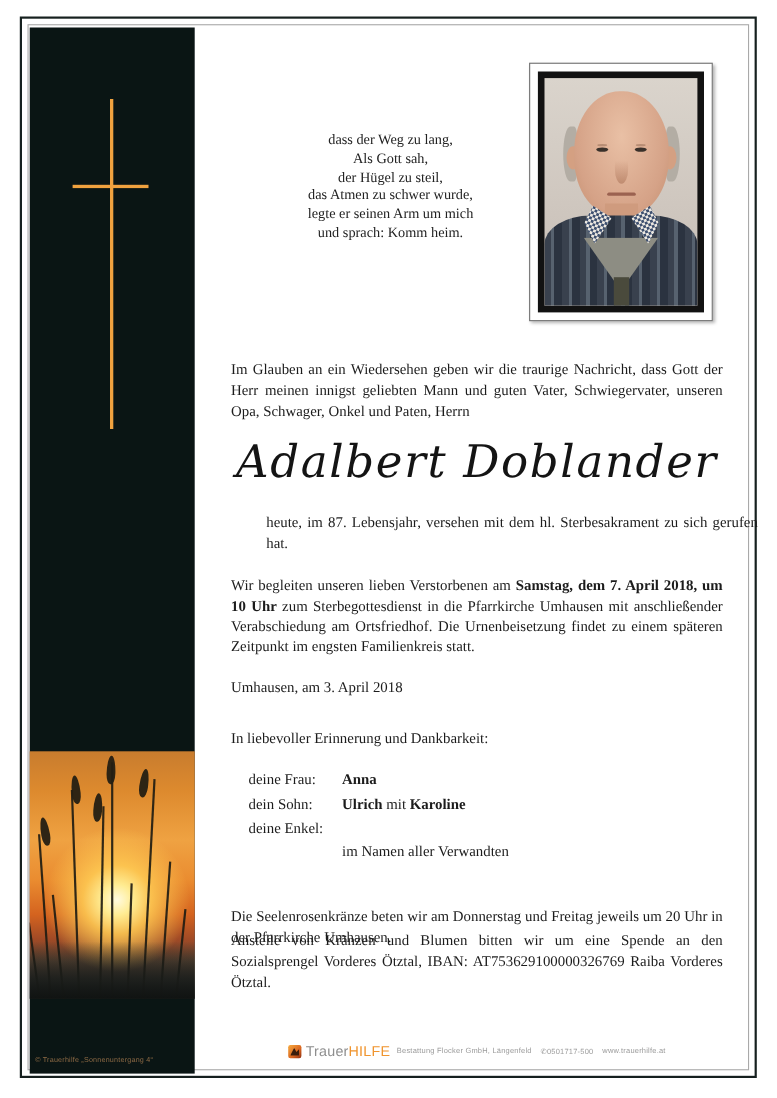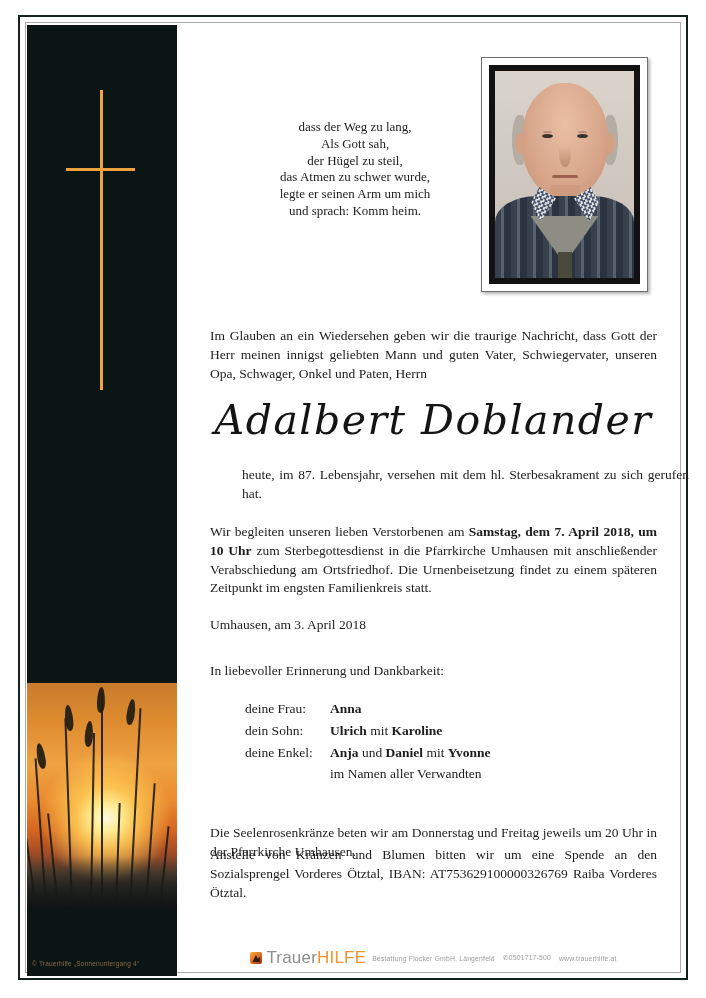--- a/index.html
+++ b/index.html
@@ -63,32 +63,32 @@
     text-align:justify;color:#1c1c1c;}
   .p1{top:327px;}
   .deceased-name{position:absolute;left:210px;top:396px;width:447px;text-align:center;
     font-family:"DejaVu Serif",serif;font-style:italic;font-size:41px;letter-spacing:1.5px;color:#141414;}
   .p2{top:466px;margin-left:32px;}
   .p3{top:523px;}
   .dateline{position:absolute;left:210px;top:617px;width:447px;font-size:13.5px;}
   .remembrance{position:absolute;left:210px;top:663px;width:447px;font-size:13.5px;}
   .family{position:absolute;left:210px;top:698px;width:447px;font-size:13.5px;line-height:21.8px;}
   .fam-row{display:flex;}
-  .fam-label{margin-left:35px;width:85px;flex:0 0 85px;}
+  .fam-label{margin-left:16px;width:85px;flex:0 0 85px;}
   b{font-weight:bold;}
   .p4{top:824px;}
   .p5{top:846px;}
   
   .footer{position:absolute;left:210px;top:948px;width:447px;display:flex;align-items:center;
     justify-content:center;font-family:"Liberation Sans",sans-serif;white-space:nowrap;}
   .logo-box{width:12px;height:12px;border-radius:2px;margin-right:4px;position:relative;
     background:linear-gradient(135deg,#f7ac40 0%,#d9641f 60%,#8e2f12 100%);}
   .logo-box span{position:absolute;left:2px;bottom:2px;width:8px;height:7px;background:#3a1d0c;
     clip-path:polygon(0 100%,45% 0,70% 55%,100% 20%,100% 100%);}
-  .brand{font-size:17px;letter-spacing:.2px;}
+  .brand{font-size:13px;letter-spacing:.2px;}
   .brand-gray{color:#8e8e8e;}
   .brand-orange{color:#f0952f;}
   .foot-small{font-size:6.8px;color:#9b9b9b;margin-left:6px;letter-spacing:.2px;}
   .foot-phone{margin-left:8px;}
   .foot-site{margin-left:8px;}
 </style>
 </head>
 <body>
 
 <div class="frame-outer"></div>
@@ -173,25 +173,20 @@
     <span><b>Anna</b></span>
   </div>
   <div class="fam-row">
     <span class="fam-label">dein Sohn:</span>
     <span><b>Ulrich</b>
       <span>mit</span>
       <b>Karoline</b></span>
   </div>
   <div class="fam-row">
     <span class="fam-label">deine Enkel:</span>
-    <span><b>Anja</b>
-      <span>und</span>
-      <b>Daniel</b>
-      <span>mit</span>
-      <b>Yvonne</b></span>
   </div>
   <div class="fam-row">
     <span class="fam-label"></span>
     <span>im Namen aller Verwandten</span>
   </div>
 </div>
 
 <div class="para p4">Die Seelenrosenkränze beten wir am Donnerstag und Freitag jeweils um 20 Uhr in der Pfarrkirche Umhausen.</div>
 <div class="para p5">Anstelle von Kränzen und Blumen bitten wir um eine Spende an den Sozialsprengel Vorderes Ötztal, IBAN: AT753629100000326769 Raiba Vorderes Ötztal.</div>
 

